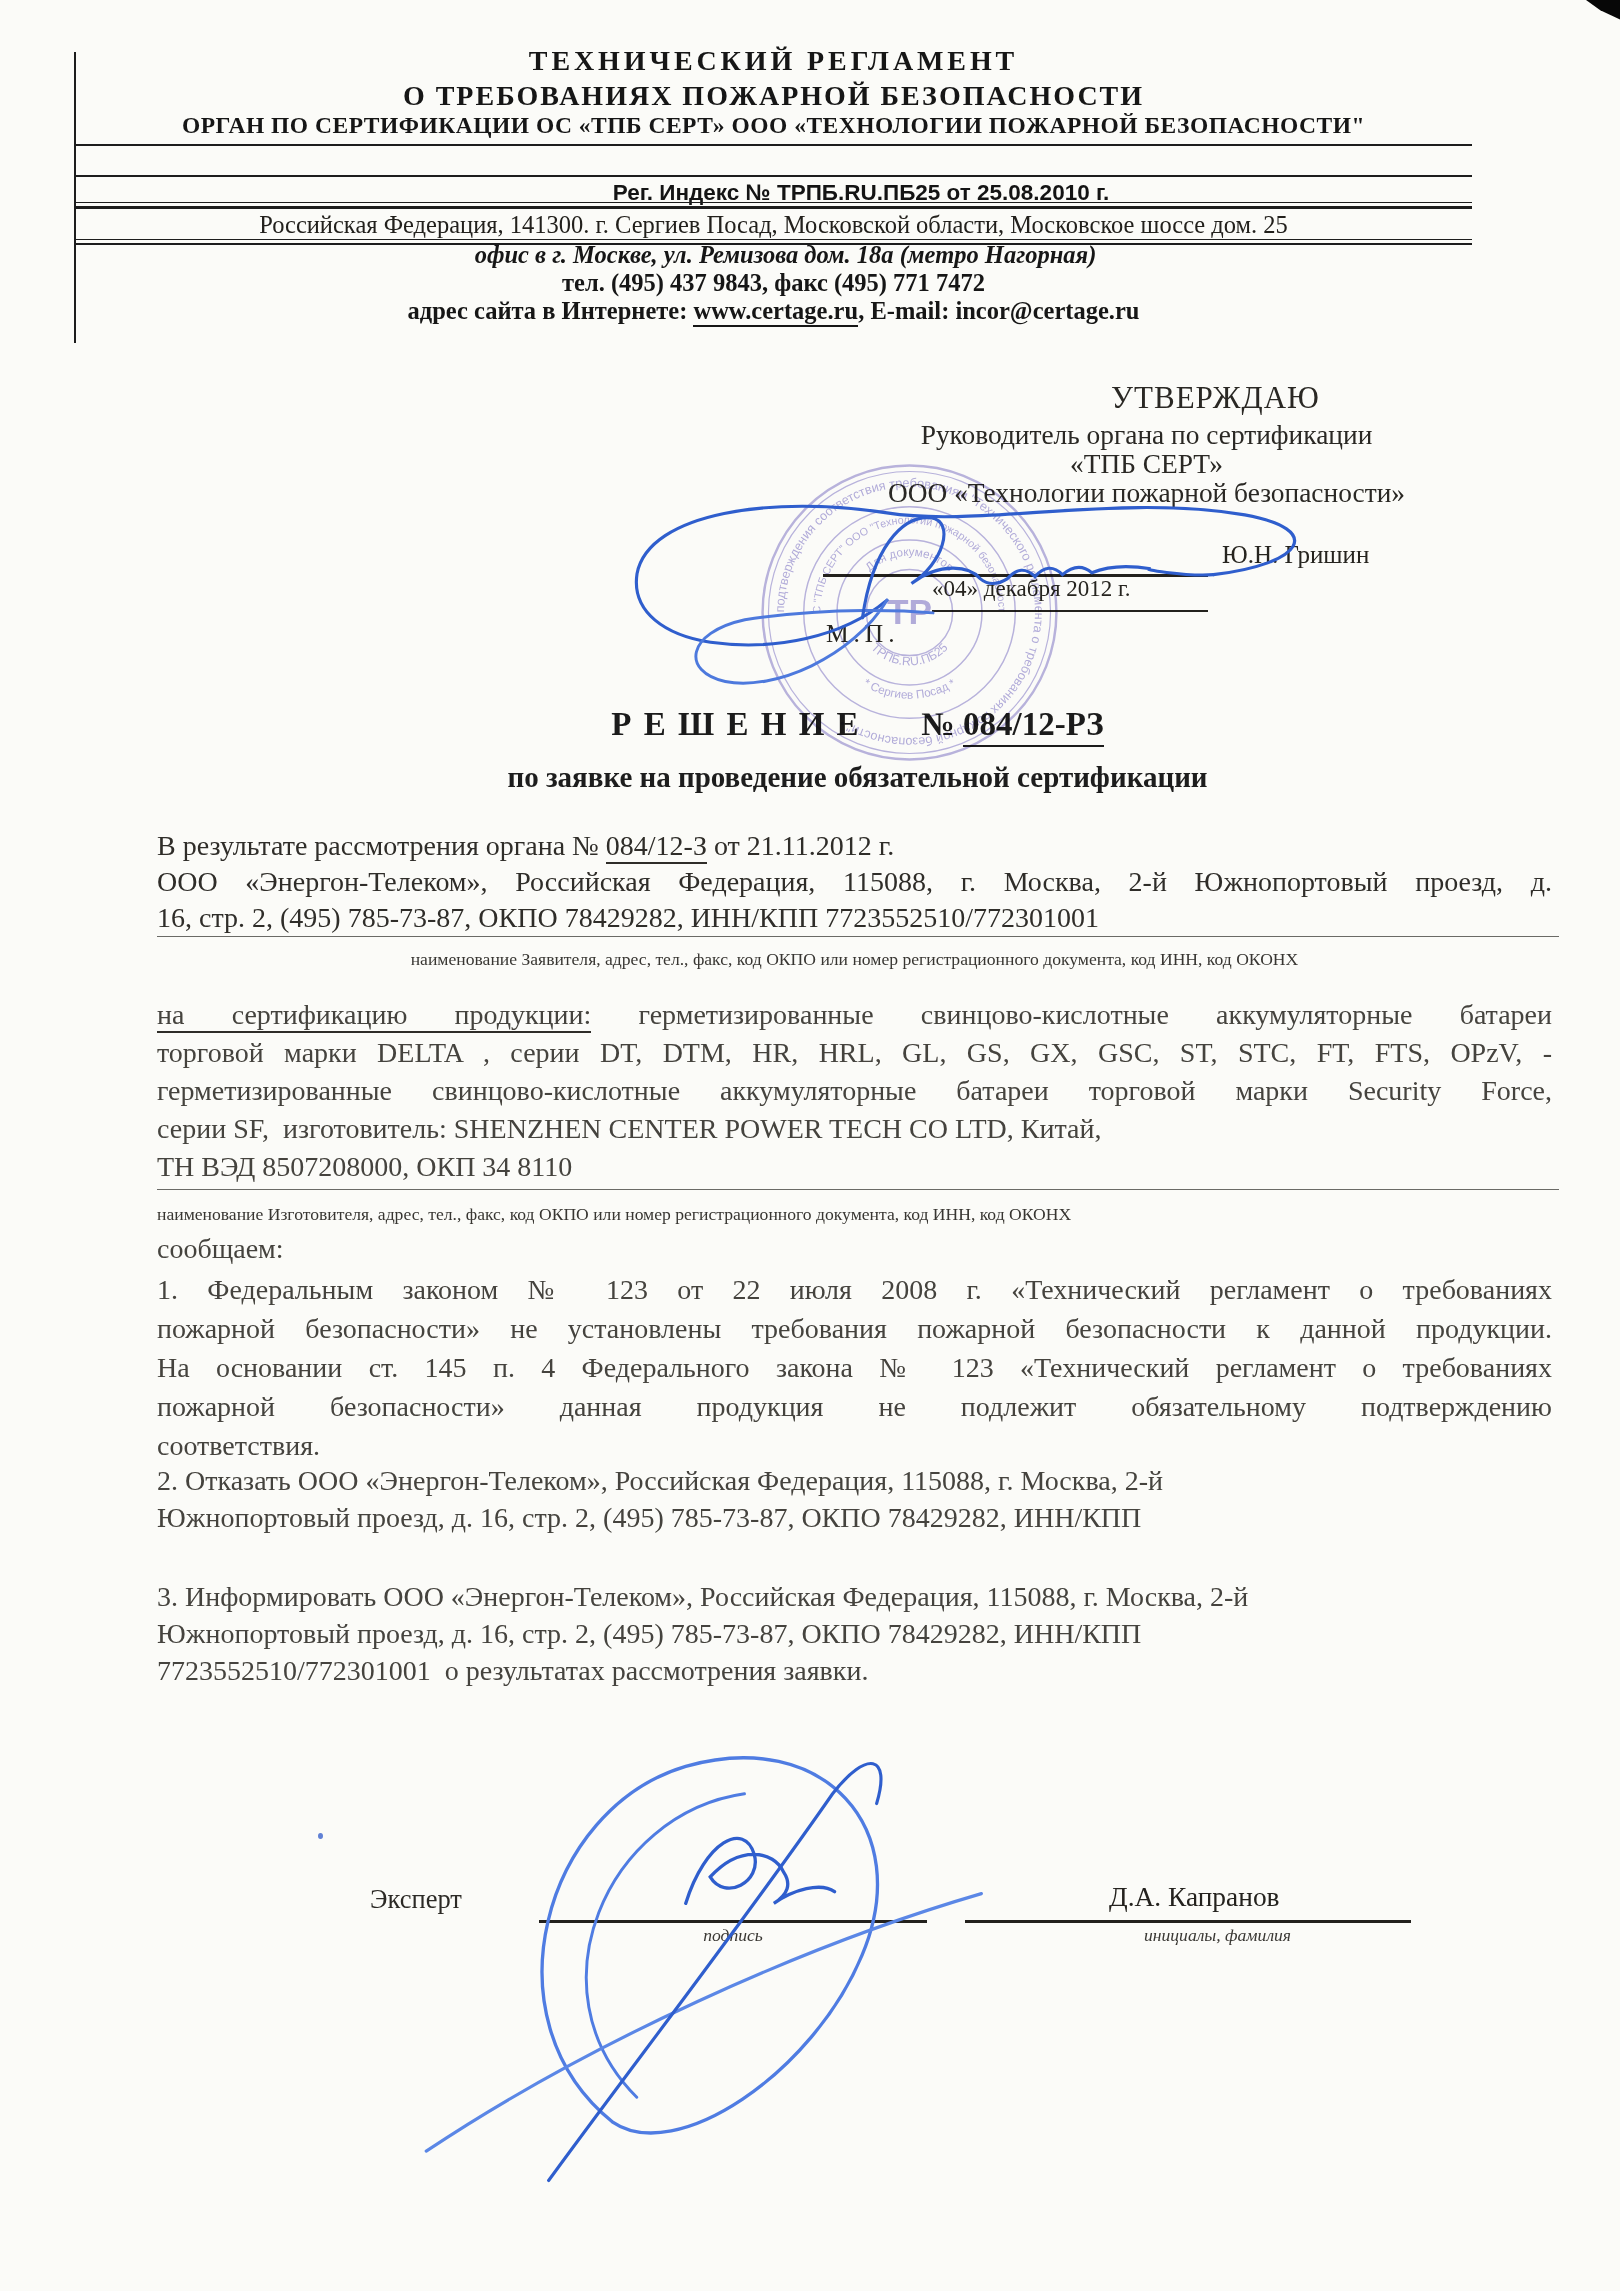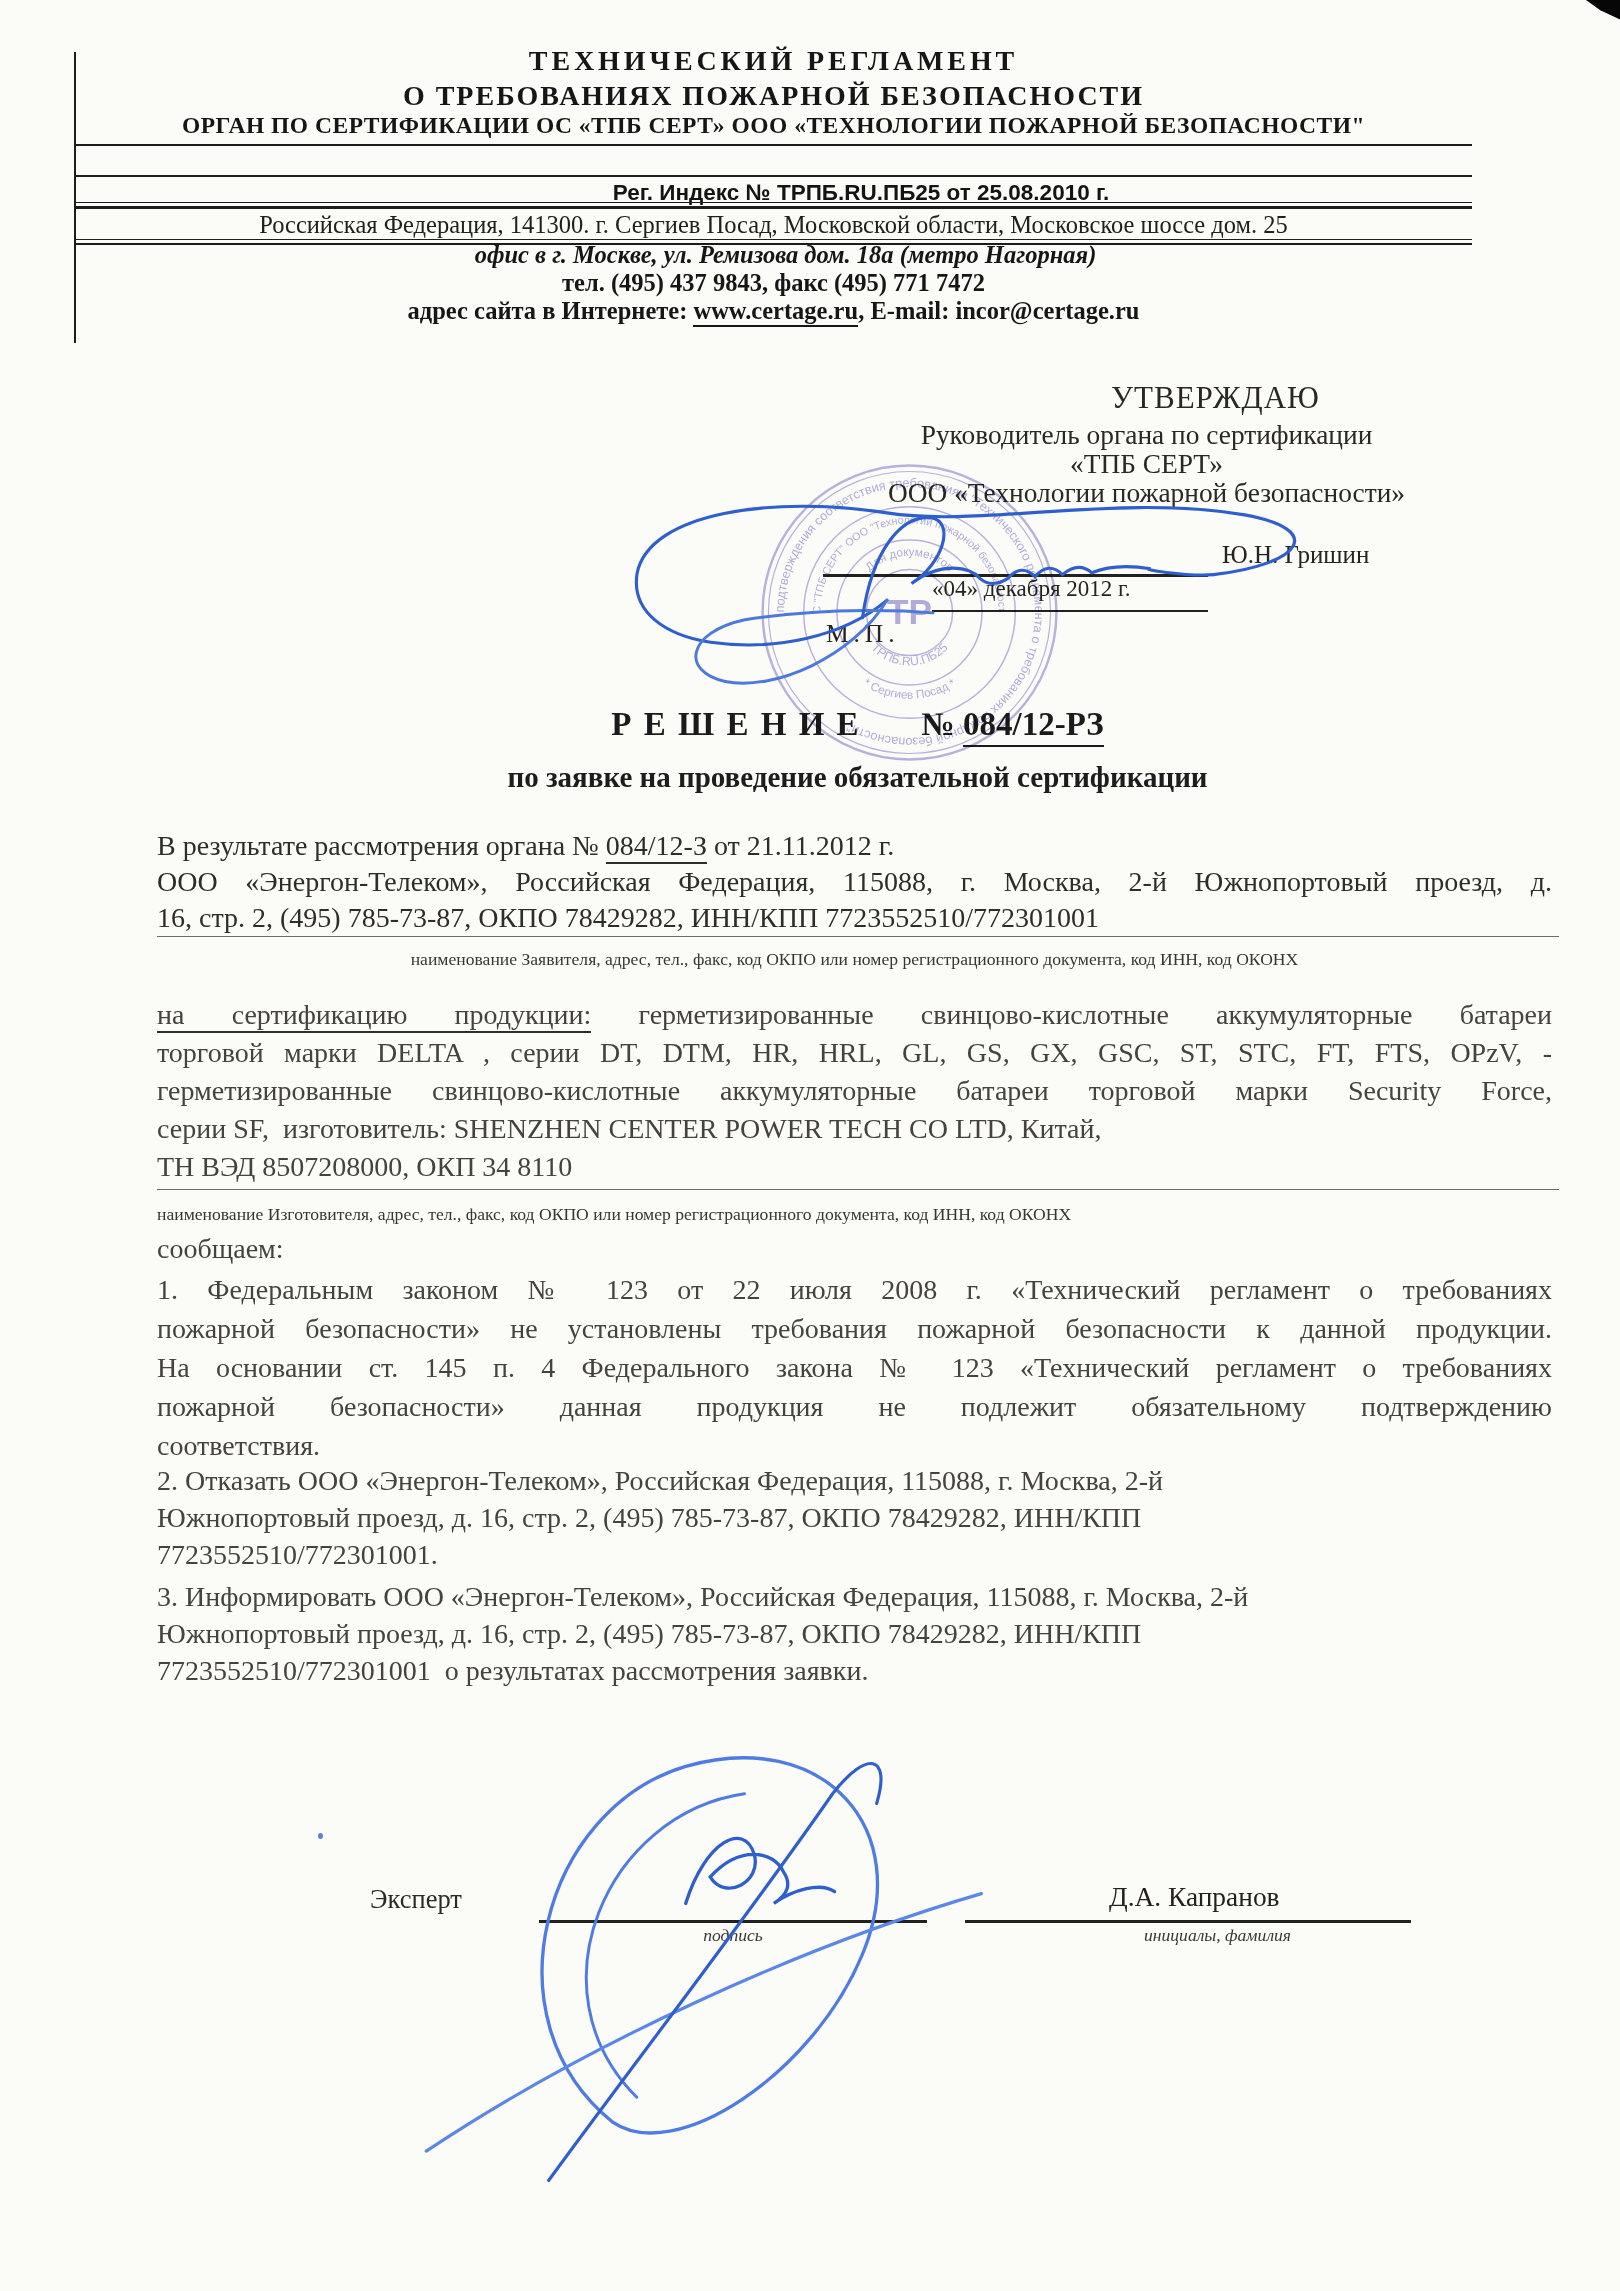--- a/index.html
+++ b/index.html
@@ -173,21 +173,20 @@
   <div class="abs body-block faded just lh40" style="top:1270px;">
       <div class="line">1. Федеральным законом № 123 от 22 июля 2008 г. «Технический регламент о требованиях</div>
       <div class="line">пожарной безопасности» не установлены требования пожарной безопасности к данной продукции.</div>
       <div class="line">На основании ст. 145 п. 4 Федерального закона № 123 «Технический регламент о требованиях</div>
       <div class="line">пожарной безопасности» данная продукция не подлежит обязательному подтверждению</div>
       <div class="line">соответствия.</div>
     </div>
   <div class="abs body-block faded lh38" style="top:1462px;">
       <div class="line">2. Отказать ООО «Энергон-Телеком», Российская Федерация, 115088, г. Москва, 2-й</div>
       <div class="line">Южнопортовый проезд, д. 16, стр. 2, (495) 785-73-87, ОКПО 78429282, ИНН/КПП</div>
-      <div class="line">7723552510/772301001.</div>
     </div>
   <div class="abs body-block faded lh38" style="top:1578px;">
       <div class="line">3. Информировать ООО «Энергон-Телеком», Российская Федерация, 115088, г. Москва, 2-й</div>
       <div class="line">Южнопортовый проезд, д. 16, стр. 2, (495) 785-73-87, ОКПО 78429282, ИНН/КПП</div>
       <div class="line">7723552510/772301001  о результатах рассмотрения заявки.</div>
     </div>
 
   <div class="abs exp-label">Эксперт</div>
   <div class="sigline" style="left:539px;top:1920px;width:388px;"></div>
   <div class="abs sig-cap" style="left:539px;top:1925px;width:388px;">подпись</div>

